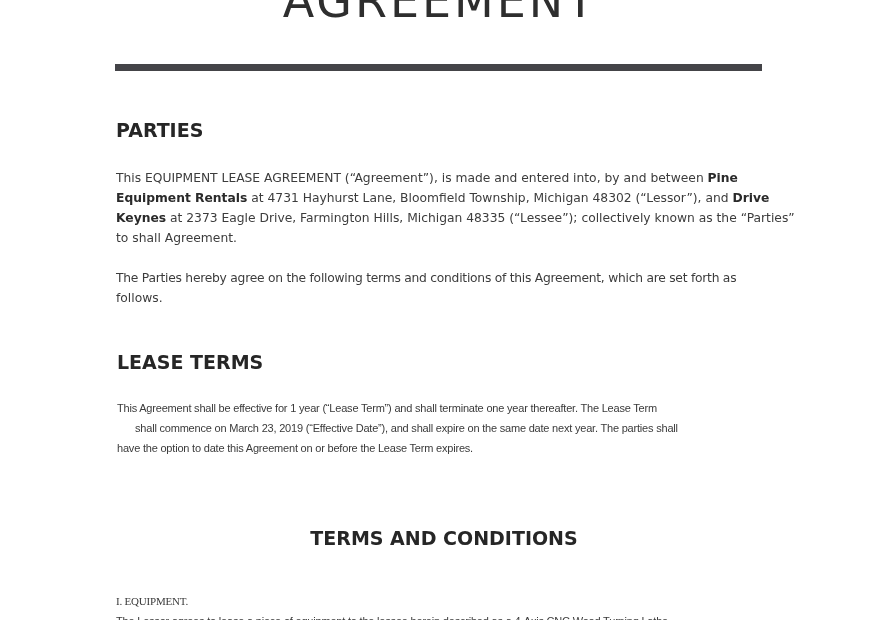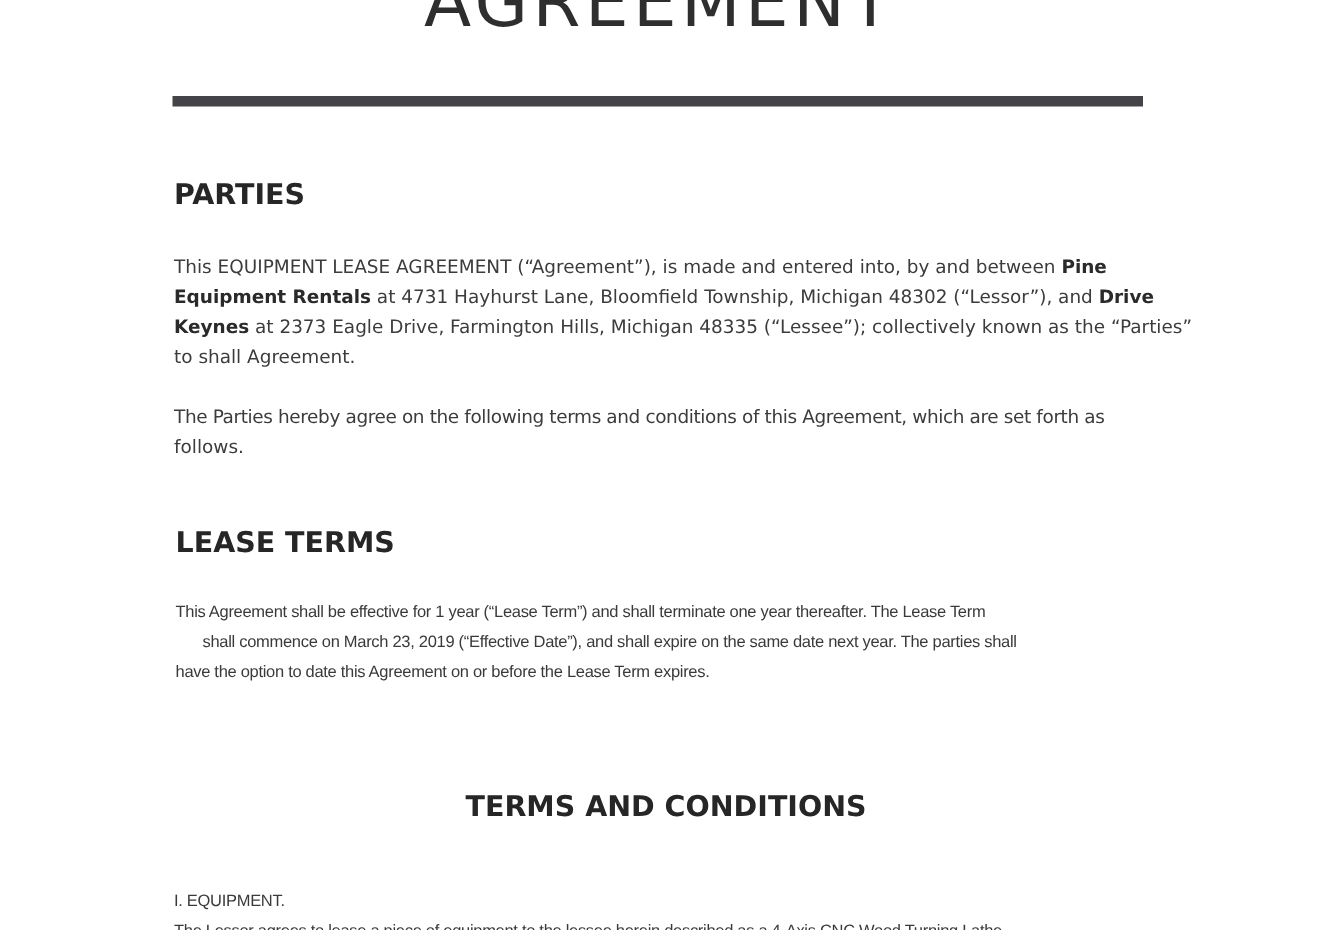--- a/index.html
+++ b/index.html
@@ -51,15 +51,15 @@
   <div class="p" style="left:116px; top:288px;">follows.</div>
 
   <div class="h2" style="left:117px; top:351px;">LEASE TERMS</div>
 
   <div class="p2" style="left:117px; top:398px;">This Agreement shall be effective for 1 year (“Lease Term”) and shall terminate one year thereafter. The Lease Term</div>
   <div class="p2" style="left:135px; top:418px;">shall commence on March 23, 2019 (“Effective Date”), and shall expire on the same date next year. The parties shall</div>
   <div class="p2" style="left:117px; top:438px;">have the option to date this Agreement on or before the Lease Term expires.</div>
 
   <div class="h2" style="left:0; width:888px; text-align:center; top:527px;">TERMS AND CONDITIONS</div>
 
-  <div class="p2" style="left:116px; top:591px;">I. EQUIPMENT.</div>
+  <div class="p2" style="left:116px; top:591px;font-family:Liberation Serif, serif;">I. EQUIPMENT.</div>
   <div class="p2" style="left:116px; top:611px;">The Lessor agrees to lease a piece of equipment to the lessee herein described as a 4-Axis CNC Wood Turning Lathe</div>
 </div>
 
 </body></html>

